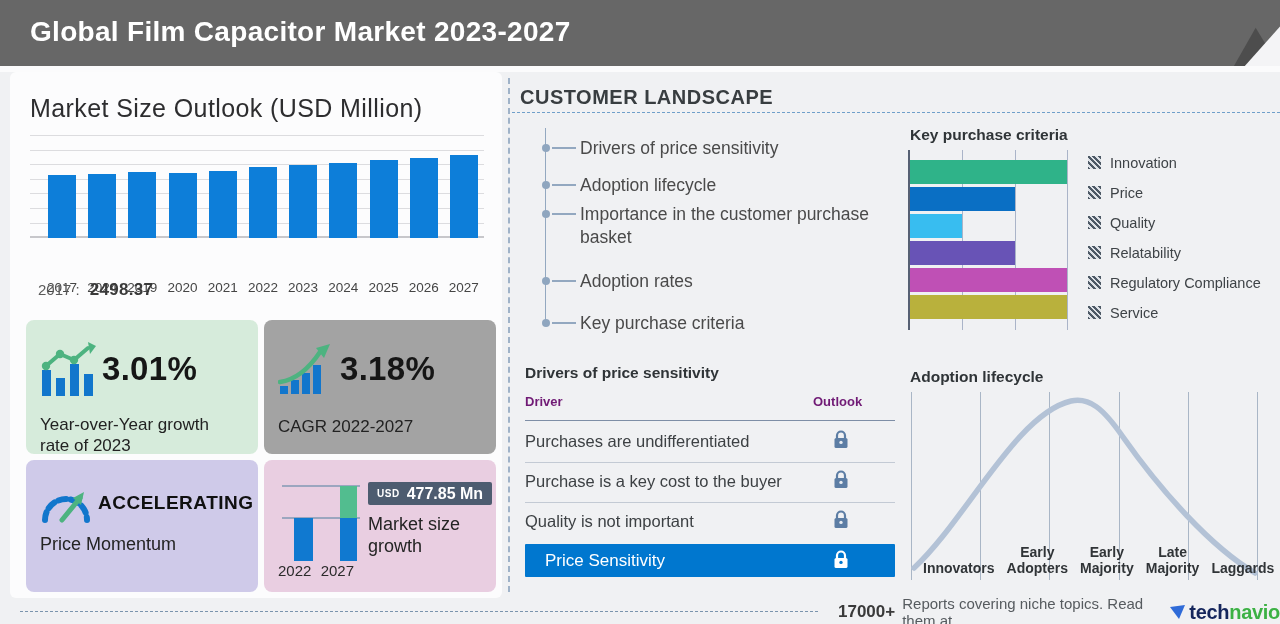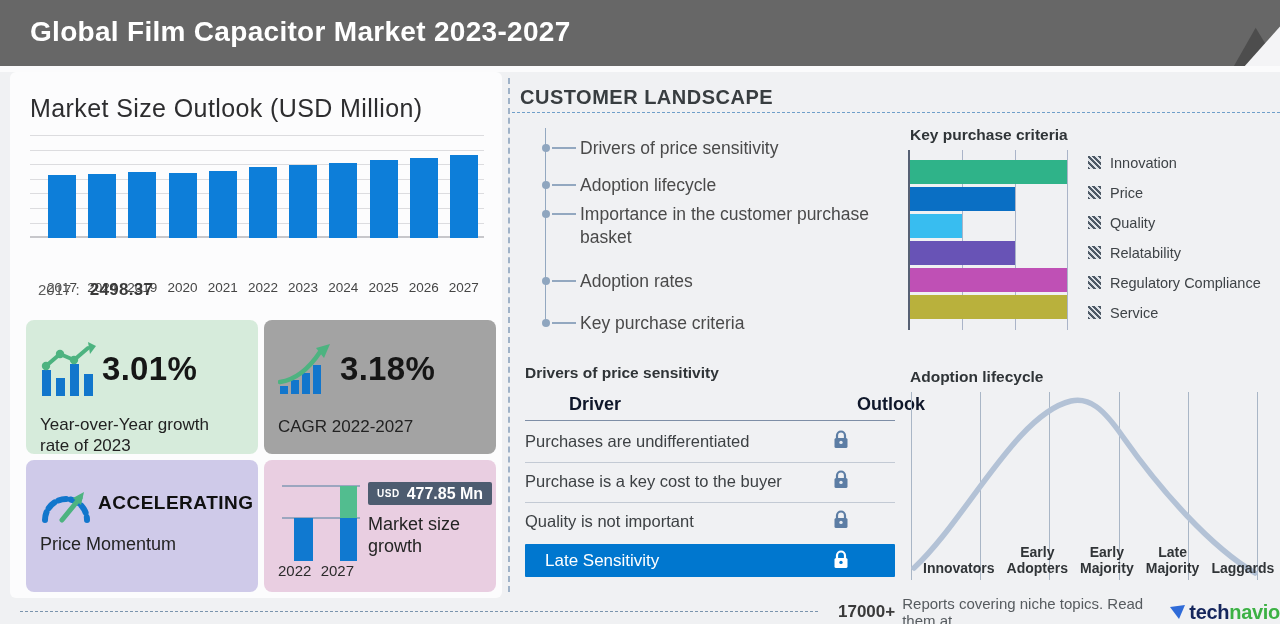--- a/index.html
+++ b/index.html
@@ -68,21 +68,21 @@
   .kpc-chart { position:absolute; left:908px; top:150px; width:160px; height:180px; border-left:2px solid #566073; }
   .kpc-grid { position:absolute; top:0; width:1px; height:180px; background:#aab4c8; }
   .kpc-bar { position:absolute; height:24px; }
   .kpc-legend { position:absolute; left:1088px; top:156px; display:flex; flex-direction:column; gap:17px; }
   .kpc-legend-item { display:flex; align-items:center; gap:9px; height:13px; }
   .hatch { width:13px; height:13px; background:repeating-linear-gradient(45deg,#4e5a66 0 2px,#dfe3e8 2px 4px); }
   .kpc-legend-label { font-size:14.5px; color:#3e4347; white-space:nowrap; }
 
   .drv { position:absolute; left:525px; top:360px; width:370px; }
   .drv-title { position:absolute; left:0; top:4px; font-size:15.5px; font-weight:bold; color:#2f3437; }
-  .drv-head { position:absolute; top:34px; width:370px; font-size:18px; font-weight:bold; color:#0f172a;margin-left:44px; }
+  .drv-head { position:absolute; top:34px; width:370px; font-size:13px; font-weight:bold; color:#701a75; }
   .drv-head .impact { position:absolute; left:288px; }
   .drv-underline { position:absolute; top:60px; width:370px; border-top:1.5px solid #7e8ea6; }
   .drv-row { position:absolute; width:370px; height:40px; font-size:16.5px; color:#3d4144; }
   .drv-row .txt { position:absolute; left:0; top:10px; }
   .drv-row .lock { position:absolute; left:308px; top:8px; color:#5c7da4; }
   .drv-sep { position:absolute; width:370px; border-top:1px solid #c3cad4; }
   .drv-highlight { position:absolute; top:184px; width:370px; height:33px; background:#0077cf; border-radius:1px; }
   .drv-highlight .txt { position:absolute; left:20px; top:7px; font-size:17px; color:#ffffff; }
   .drv-highlight .lock { position:absolute; left:308px; top:6px; color:#ffffff; }
 
@@ -292,21 +292,21 @@
     <div class="drv-row" style="top:142px">
       <span class="txt">Quality is not important</span>
       <svg class="lock" width="16" height="20" viewBox="0 0 16 20">
         <path d="M4,8 V5.5 a4,4 0 0 1 8,0 V8" fill="none" stroke="currentColor" stroke-width="2.2"></path>
         <rect x="1.5" y="8" width="13" height="10" rx="1.6" fill="currentColor"></rect>
         <circle cx="8" cy="12.4" r="1.7" fill="#fff" opacity=".85"></circle>
       </svg>
     </div>
 
     <div class="drv-highlight">
-      <span class="txt">Late Sensitivity</span>
+      <span class="txt">Price Sensitivity</span>
       <svg class="lock" width="16" height="20" viewBox="0 0 16 20">
         <path d="M4,8 V5.5 a4,4 0 0 1 8,0 V8" fill="none" stroke="currentColor" stroke-width="2.2"></path>
         <rect x="1.5" y="8" width="13" height="10" rx="1.6" fill="currentColor"></rect>
         <circle cx="8" cy="12.4" r="1.7" fill="#0077cf"></circle>
       </svg>
     </div>
   </div>
 
   <div class="al-title">Adoption lifecycle</div>
   <div class="al-chart">

